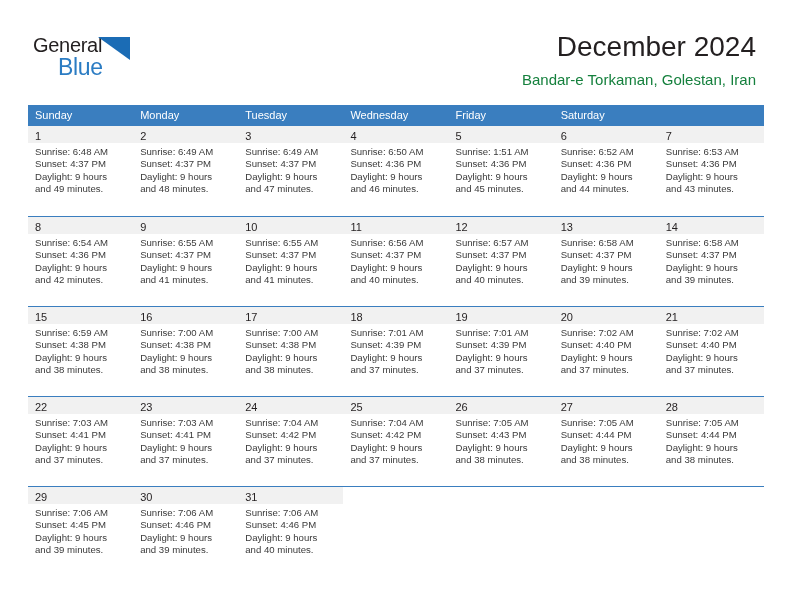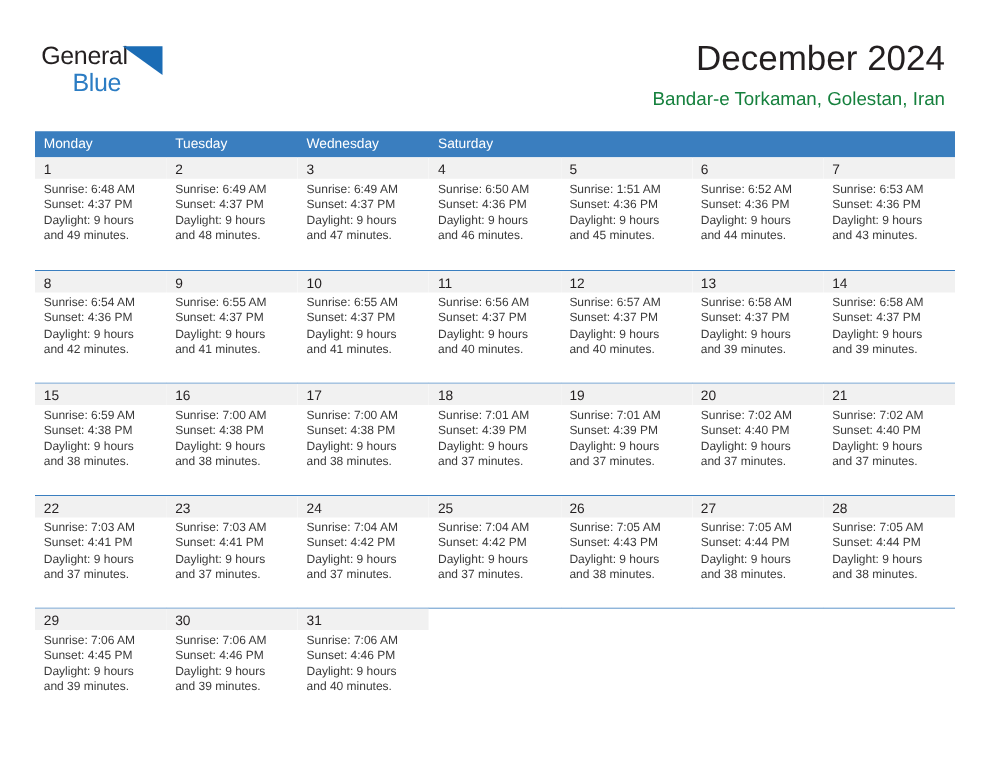--- a/index.html
+++ b/index.html
@@ -43,21 +43,21 @@
     font-size: 20px;
     letter-spacing: -0.3px;
     color: #231f20;
     font-family: "Liberation Sans", sans-serif;
     line-height: 26px;
   }
   .logo-blue {
     position: absolute;
     left: 25px;
     top: 22px;
-    font-size: 20px;
+    font-size: 23px;
     letter-spacing: -0.3px;
     color: #2b7cc3;
     font-family: "Liberation Sans", sans-serif;
     line-height: 26px;
   }
   .logo-triangle {
     position: absolute;
     left: 65px;
     top: 5px;
     width: 0;
@@ -170,23 +170,25 @@
     <div class="title-block">
       <div class="cal-title">December 2024</div>
       <div class="cal-subtitle">Bandar-e Torkaman, Golestan, Iran</div>
     </div>
 
   </div>
 
   <div class="calendar">
 
     <div class="dow-row">
+      <div class="dow-cell">Sunday</div>
       <div class="dow-cell">Monday</div>
       <div class="dow-cell">Tuesday</div>
       <div class="dow-cell">Wednesday</div>
+      <div class="dow-cell">Friday</div>
       <div class="dow-cell">Saturday</div>
     </div>
 
     <div id="weeks-container">
         <div class="week-row">
           <div class="day-cell filled">
             <div class="daynum-band"><span class="daynum">1</span></div>
             <div class="day-info">
               <div class="info-line">Sunrise: 6:48 AM</div>
               <div class="info-line">Sunset: 4:37 PM</div>

